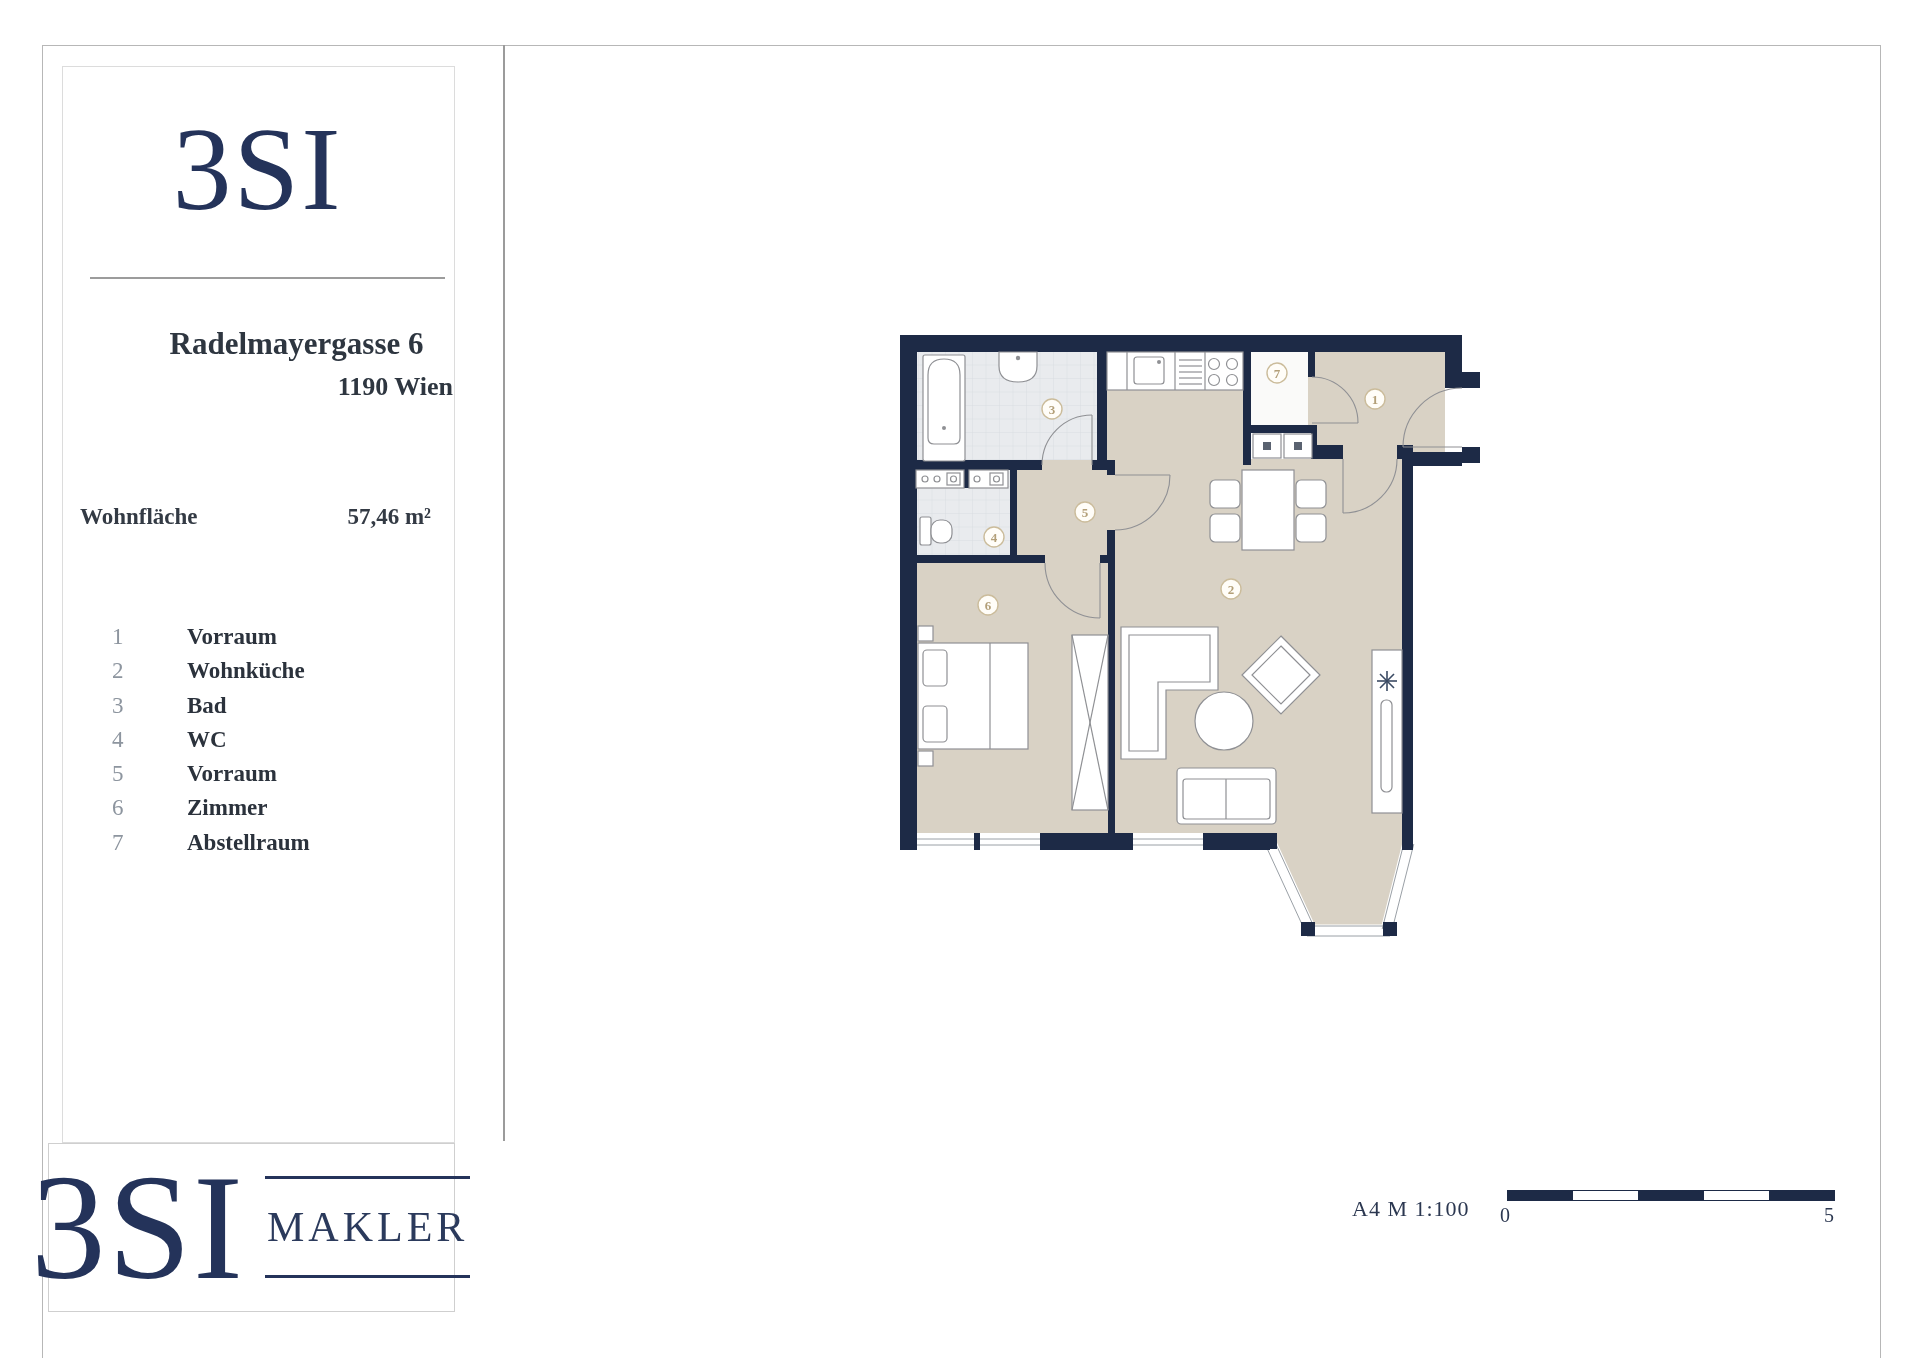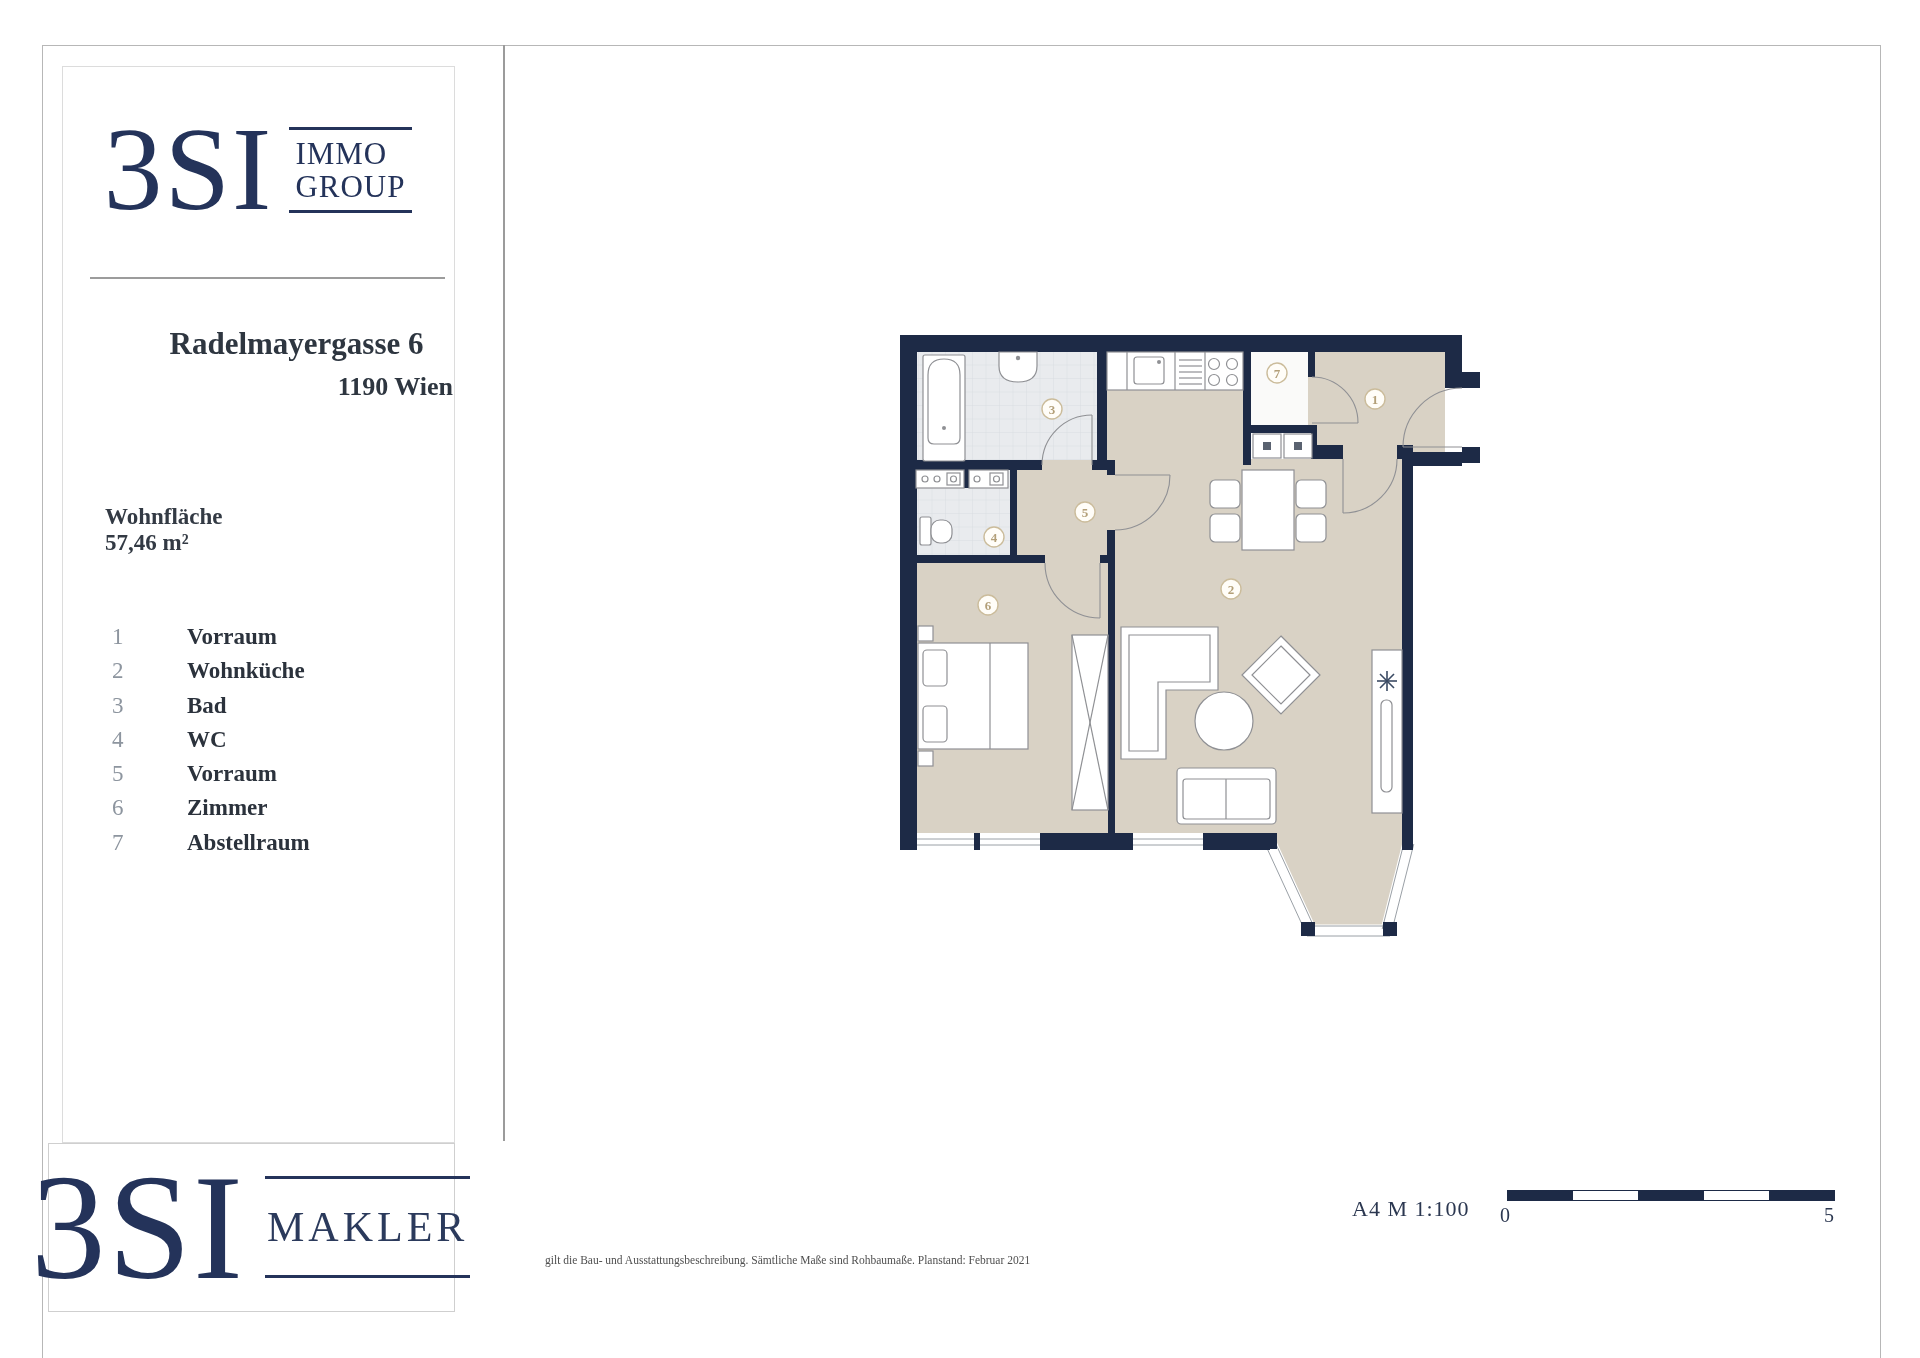--- a/index.html
+++ b/index.html
@@ -22,21 +22,21 @@
   .brand-sub{margin-left:16px;border-top:3px solid #24335a;border-bottom:3px solid #24335a;
     padding:7px 6px;color:#24335a;}
   .brand-sub .ln{font-size:31px;line-height:33px;letter-spacing:1px;}
 
   
   .addr{left:62px;top:326px;width:391px;text-align:center;font-size:31px;font-weight:700;color:#2e3640;margin-left:39px;}
   .city{left:62px;top:372px;width:391px;text-align:right;font-size:26px;font-weight:700;color:#2e3640;}
   .unit{left:62px;top:438px;width:391px;text-align:center;font-size:26px;font-weight:700;color:#a8946d;}
 
   .area-row{left:62px;top:504px;width:391px;display:flex;justify-content:space-between;
-    box-sizing:border-box;padding-left:43px;padding-right:22px;font-size:23px;font-weight:700;color:#333a44;flex-direction:column;}
+    box-sizing:border-box;padding-left:18px;padding-right:22px;font-size:23px;font-weight:700;color:#333a44;}
 
   .room-list{left:62px;top:620px;width:391px;}
   .room-row{display:flex;padding-left:50px;font-size:23px;line-height:34.3px;}
   .room-num{width:47px;color:#8d959f;}
   .room-name{color:#2b323c;font-weight:700;margin-left:28px;}
 
   
   .makler-box{left:48px;top:1143px;width:405px;height:167px;border:1px solid #cfcfcf;}
   .brand-bottom{left:48px;top:1143px;width:405px;height:167px;display:flex;align-items:center;justify-content:center;}
   .makler-3si{font-size:150px;line-height:1;color:#24335a;letter-spacing:2px;}
@@ -60,24 +60,20 @@
 
   <div class="abs frame-top"></div>
   <div class="abs frame-left"></div>
   <div class="abs frame-right"></div>
   <div class="abs col-divider"></div>
   <div class="abs panel-box"></div>
   <div class="abs logo-divider"></div>
 
   <div class="abs brand-top">
     <span class="brand-3si">3SI</span>
-    <span class="brand-sub">
-      <div class="ln">IMMO</div>
-      <div class="ln">GROUP</div>
-    </span>
   </div>
 
   <div class="abs addr">Radelmayergasse 6</div>
   <div class="abs city">1190 Wien</div>
 
   <div class="abs area-row">
     <span>Wohnfläche</span>
     <span>57,46 m²</span>
   </div>
 
@@ -341,16 +337,15 @@
     <div class="seg dark"></div>
     <div class="seg light"></div>
     <div class="seg dark"></div>
     <div class="seg light"></div>
     <div class="seg dark"></div>
   </div>
   <div class="abs scale-0">0</div>
   <div class="abs scale-5">5</div>
 
   <div class="abs disclaimer">
-    <div>gilt die Bau- und Ausstattungsbeschreibung. Sämtliche Maße sind Rohbaumaße. Planstand: Februar 2021</div>
   </div>
 
 </div>
 
 </body></html>

